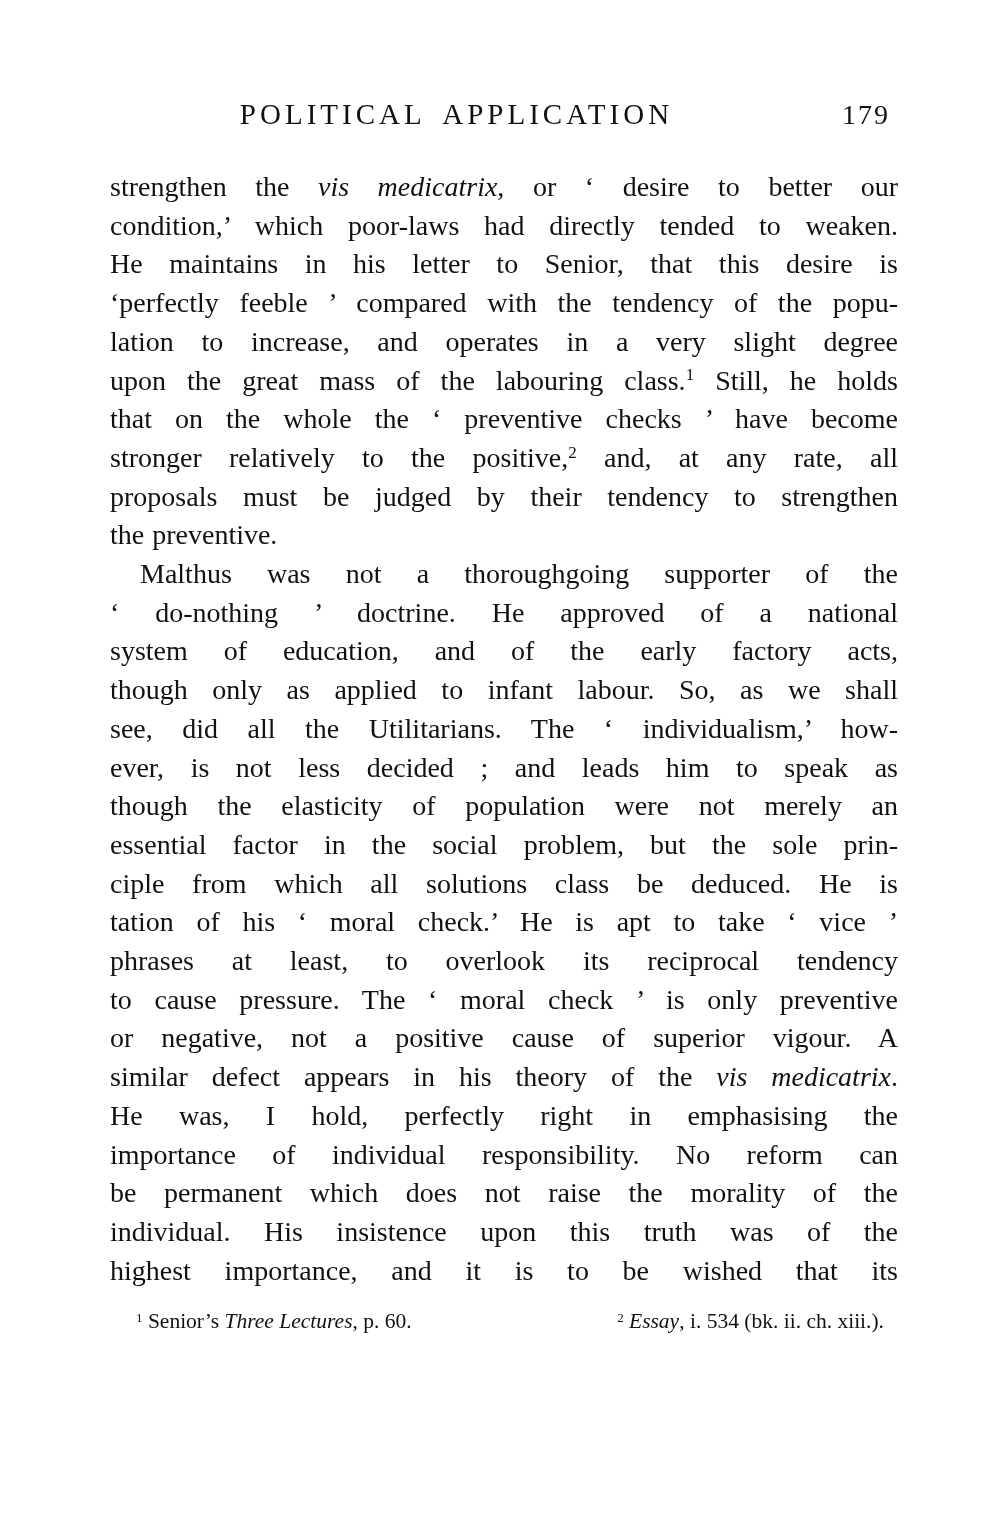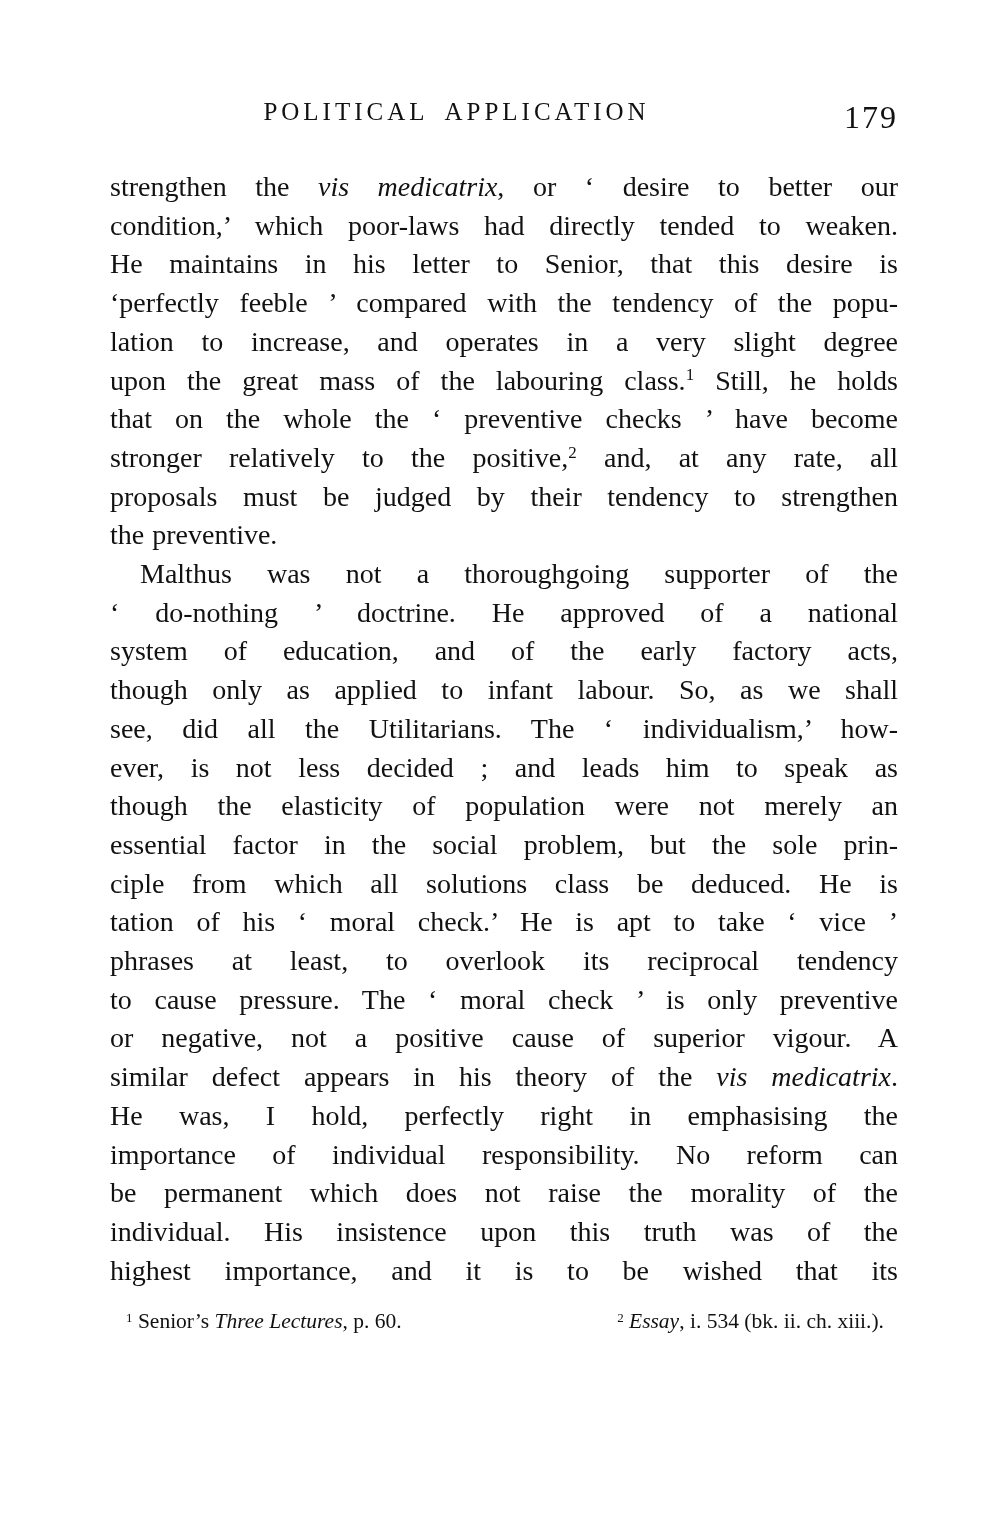--- a/index.html
+++ b/index.html
@@ -25,30 +25,30 @@
   .running-head {
     margin-top: 98px;
     position: relative;
     height: 40px;
   }
   .running-head .title {
     position: absolute;
     left: 0;
     right: 95px;
     text-align: center;
-    font-size: 25px;
+    font-size: 29px;
     letter-spacing: 4px;
     word-spacing: 8px;
     white-space: nowrap;
   }
   .running-head .pageno {
     position: absolute;
-    right: 0;
+    right: 8px;
     top: 1px;
-    font-size: 32px;
+    font-size: 28px;
     letter-spacing: 2px;
     font-variant-numeric: oldstyle-nums;
   }
   .body-text {
     margin-top: 30px;
   }
   .line {
     font-size: 28px;
     line-height: 38.7px;
     text-align: justify;
@@ -75,21 +75,21 @@
     font-size: 21.5px;
     line-height: 28px;
   }
   .footnote sup {
     font-size: 13px;
     vertical-align: baseline;
     position: relative;
     top: -0.5em;
     line-height: 0;
   }
-  .footnote.fn-1 { margin-left: 16px; }
+  .footnote.fn-1 { margin-left: 26px; }
   .footnote.fn-2 { margin-left: auto; margin-right: 14px; }
   i { font-style: italic; }
 </style>
 </head>
 <body>
 
 <div class="page">
 
   <div class="running-head">
     <div class="title">POLITICAL APPLICATION</div>

